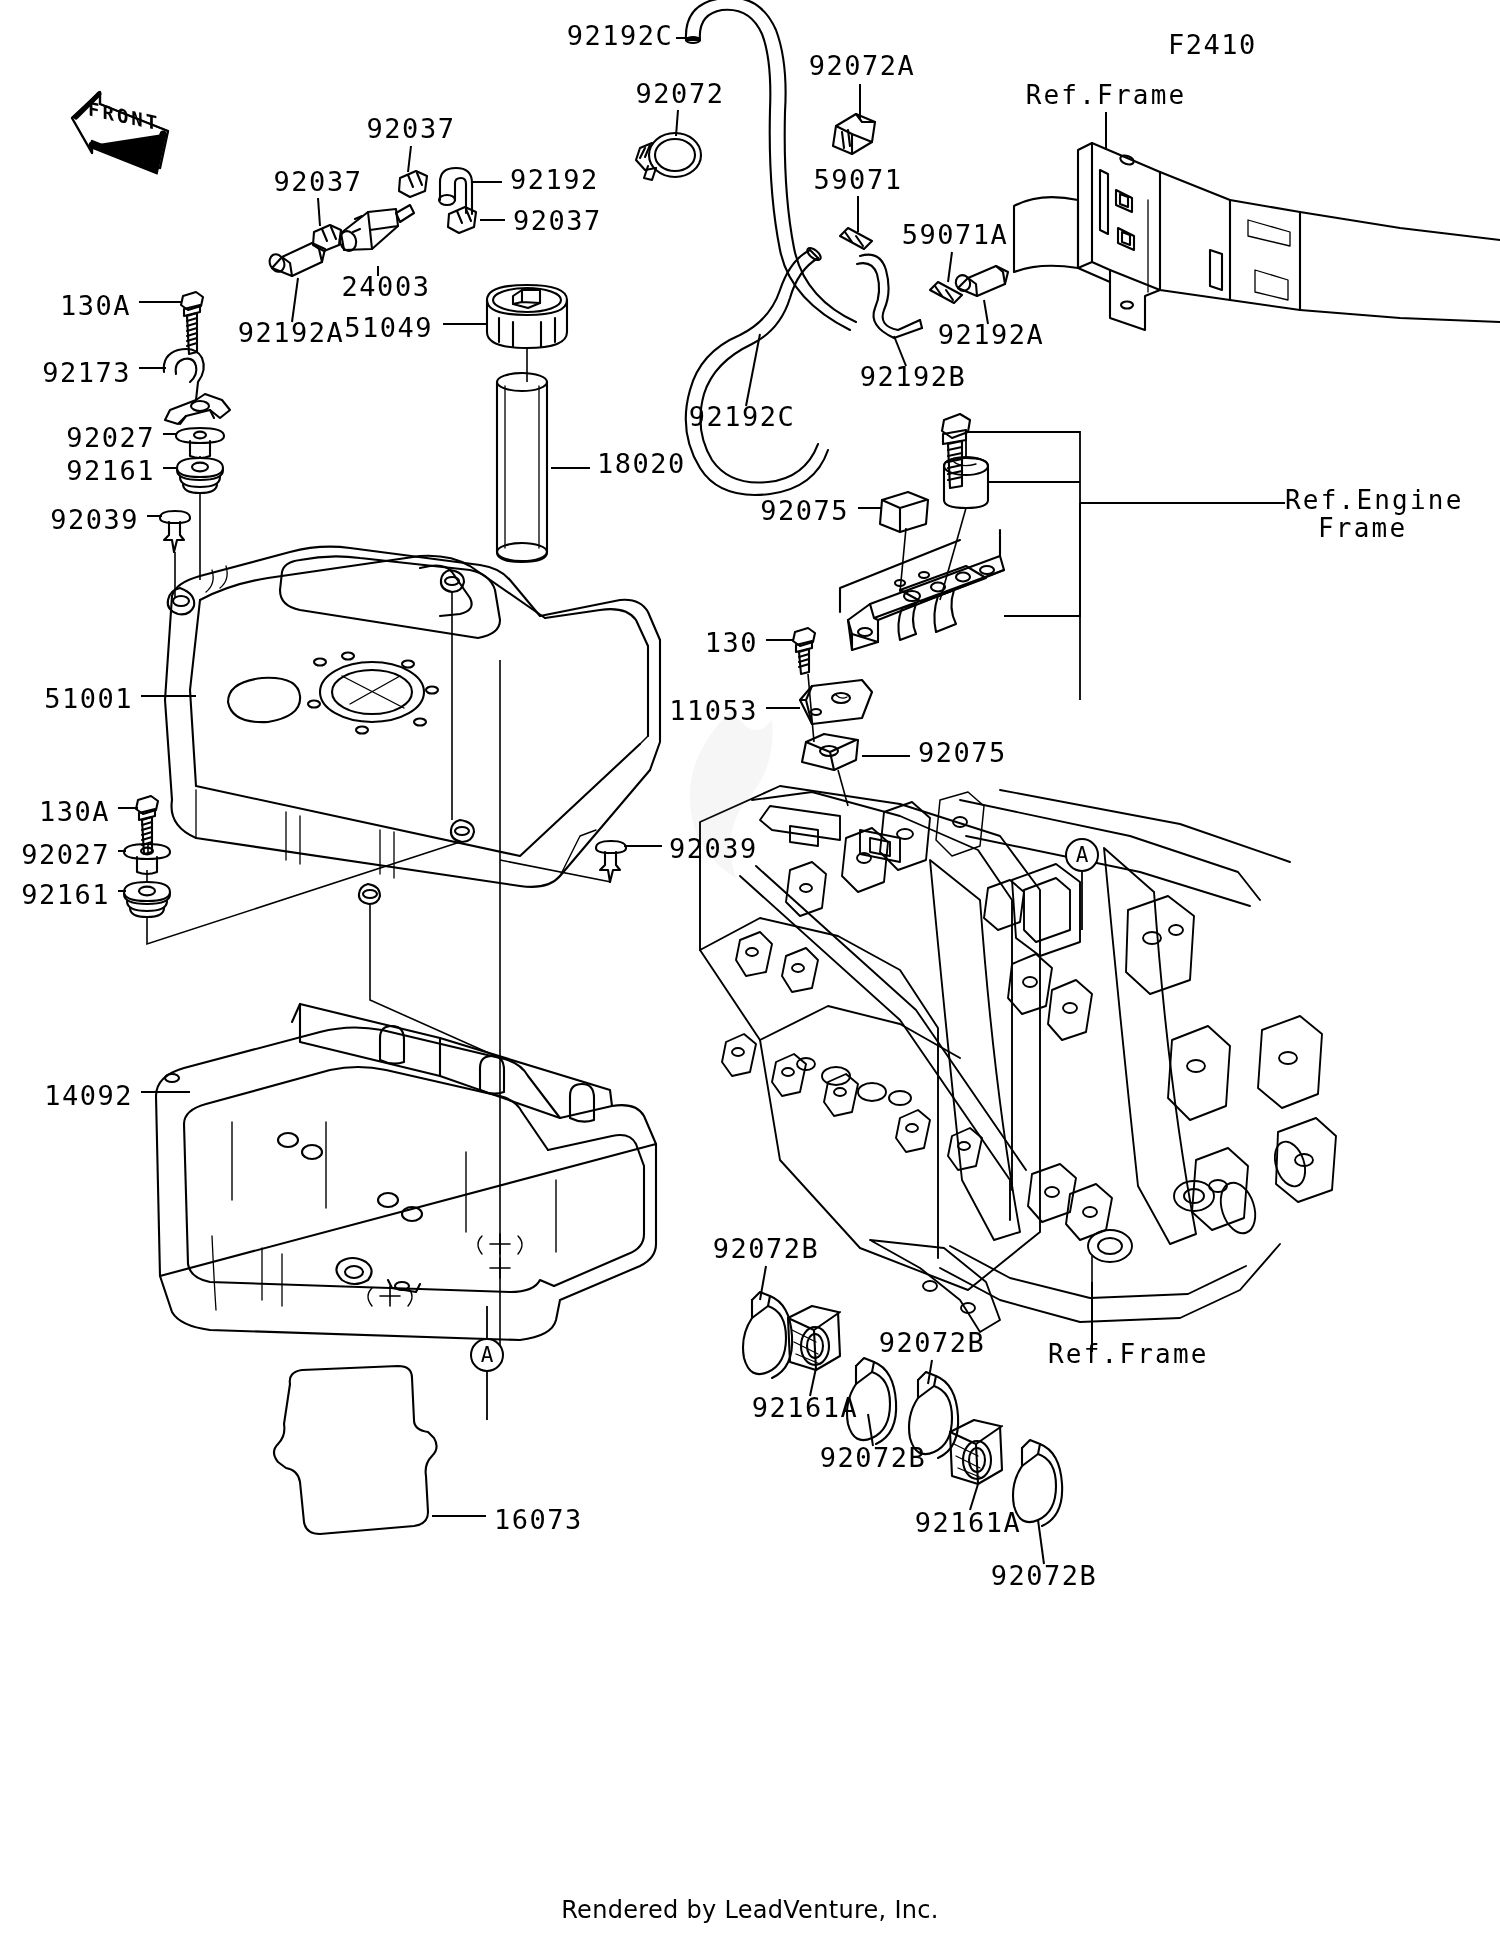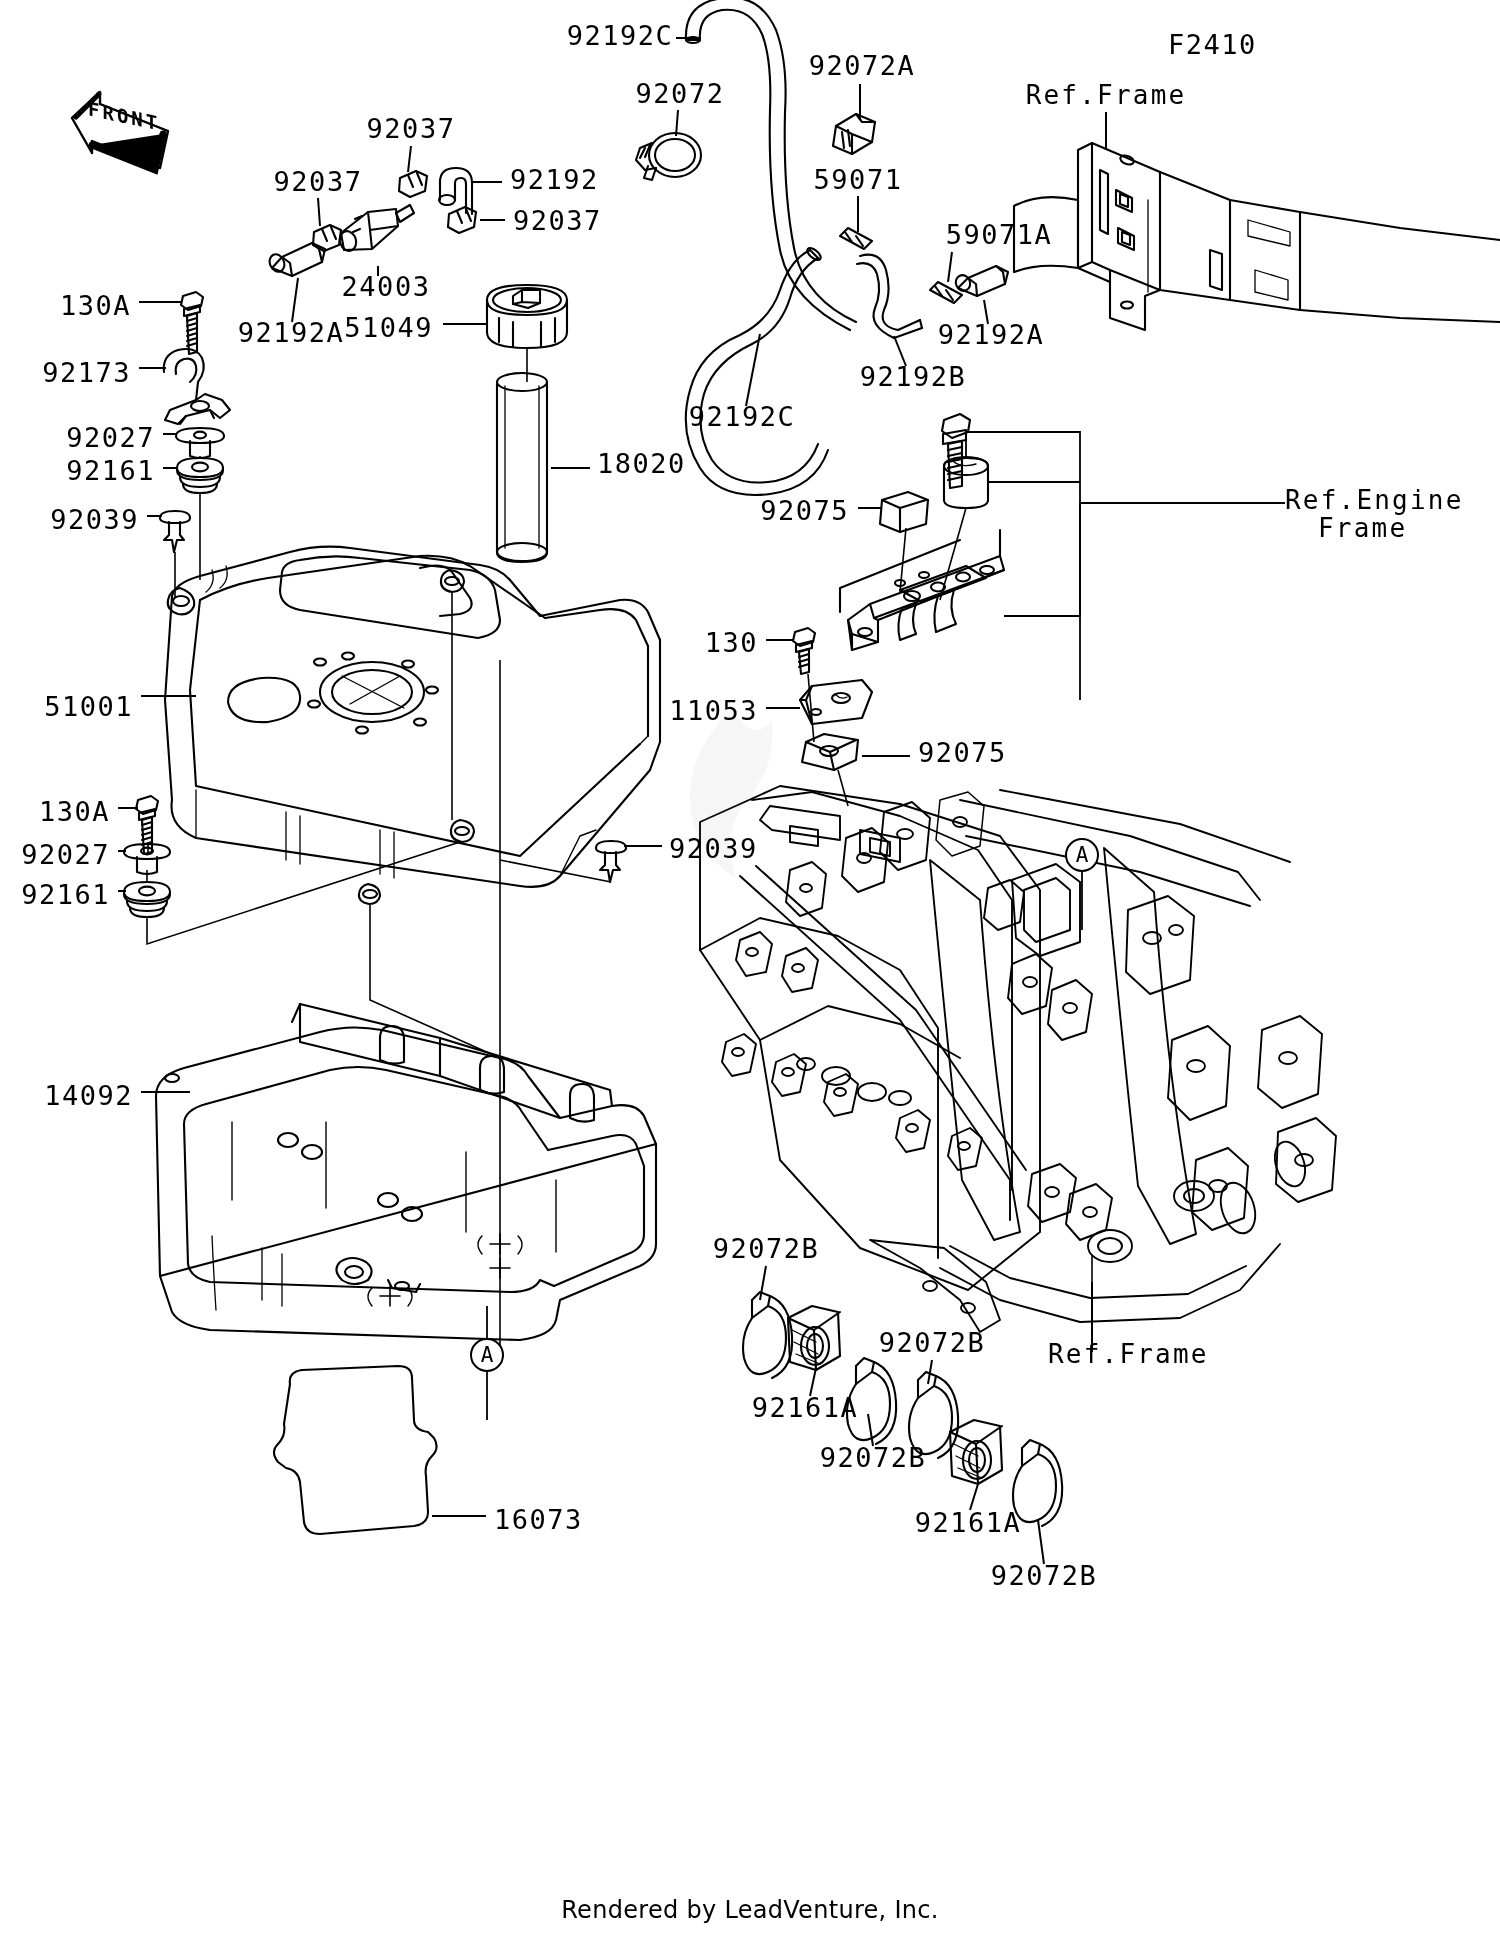--- a/index.html
+++ b/index.html
@@ -672,36 +672,36 @@
       <div class="lbl ctr" style="left: 620px; top: 21px;">92192C</div>
       <div class="lbl ctr" style="left: 862px; top: 51px;">92072A</div>
       <div class="lbl ctr" style="left: 680px; top: 79px;">92072</div>
       <div class="lbl" style="left: 1128px; top: 30px; margin-left: 40px;">F2410</div>
       <div class="lbl ctr ref" style="left: 1106px; top: 81px;">Ref.Frame</div>
       <div class="lbl ctr" style="left: 411px; top: 114px;">92037</div>
       <div class="lbl ctr" style="left: 318px; top: 167px;">92037</div>
       <div class="lbl" style="left: 510px; top: 165px;">92192</div>
       <div class="lbl ctr" style="left: 858px; top: 165px;">59071</div>
       <div class="lbl" style="left: 513px; top: 206px;">92037</div>
-      <div class="lbl ctr" style="left: 955px; top: 220px; margin-left: 44px;">59071A</div>
+      <div class="lbl ctr" style="left: 955px; top: 220px;">59071A</div>
       <div class="lbl ctr" style="left: 386px; top: 272px;">24003</div>
       <div class="lbl rt" style="left: 131px; top: 291px;">130A</div>
       <div class="lbl ctr" style="left: 291px; top: 318px;">92192A</div>
       <div class="lbl rt" style="left: 433px; top: 313px;">51049</div>
       <div class="lbl ctr" style="left: 991px; top: 320px;">92192A</div>
       <div class="lbl ctr" style="left: 913px; top: 362px;">92192B</div>
       <div class="lbl rt" style="left: 131px; top: 358px;">92173</div>
       <div class="lbl ctr" style="left: 742px; top: 402px;">92192C</div>
       <div class="lbl rt" style="left: 155px; top: 423px;">92027</div>
       <div class="lbl" style="left: 597px; top: 449px;">18020</div>
       <div class="lbl rt" style="left: 155px; top: 456px;">92161</div>
       <div class="lbl rt" style="left: 849px; top: 496px;">92075</div>
       <div class="lbl rt" style="left: 139px; top: 505px;">92039</div>
       <div class="lbl rt" style="left: 758px; top: 628px;">130</div>
-      <div class="lbl rt" style="left: 133px; top: 684px; margin-top: 8px;">51001</div>
+      <div class="lbl rt" style="left: 133px; top: 684px;">51001</div>
       <div class="lbl rt" style="left: 758px; top: 696px;">11053</div>
       <div class="lbl" style="left: 918px; top: 738px;">92075</div>
       <div class="lbl rt" style="left: 110px; top: 797px;">130A</div>
       <div class="lbl rt" style="left: 110px; top: 840px;">92027</div>
       <div class="lbl" style="left: 669px; top: 834px;">92039</div>
       <div class="lbl rt" style="left: 110px; top: 880px;">92161</div>
       <div class="lbl rt" style="left: 133px; top: 1081px;">14092</div>
       <div class="lbl ctr" style="left: 766px; top: 1234px;">92072B</div>
       <div class="lbl ctr" style="left: 932px; top: 1328px;">92072B</div>
       <div class="lbl ref" style="left: 1048px; top: 1340px;">Ref.Frame</div>

